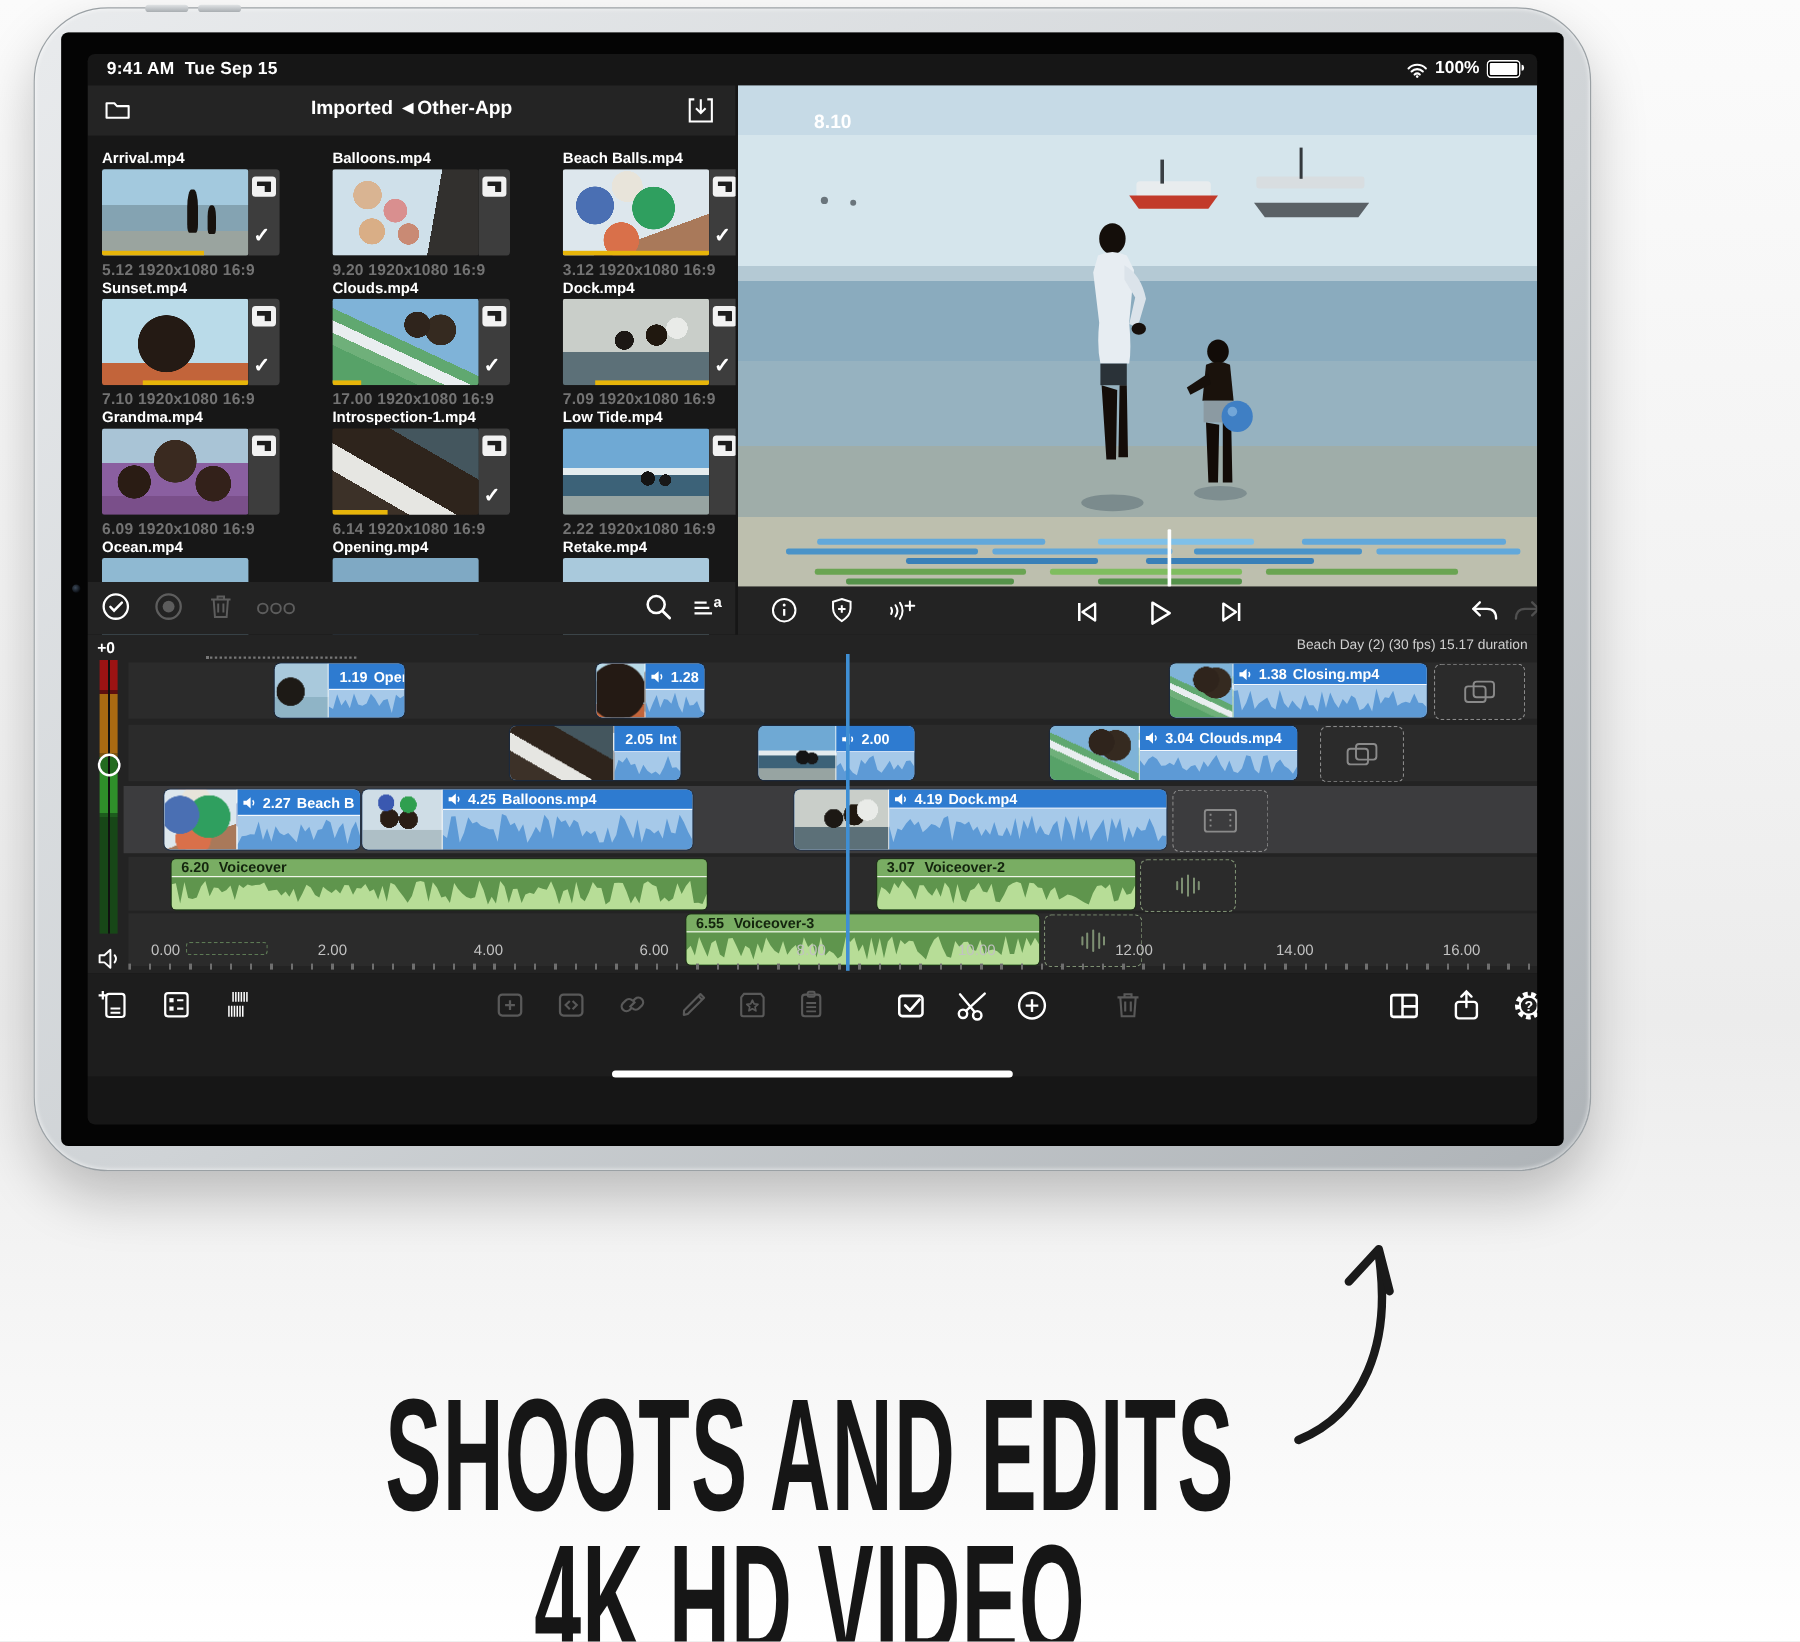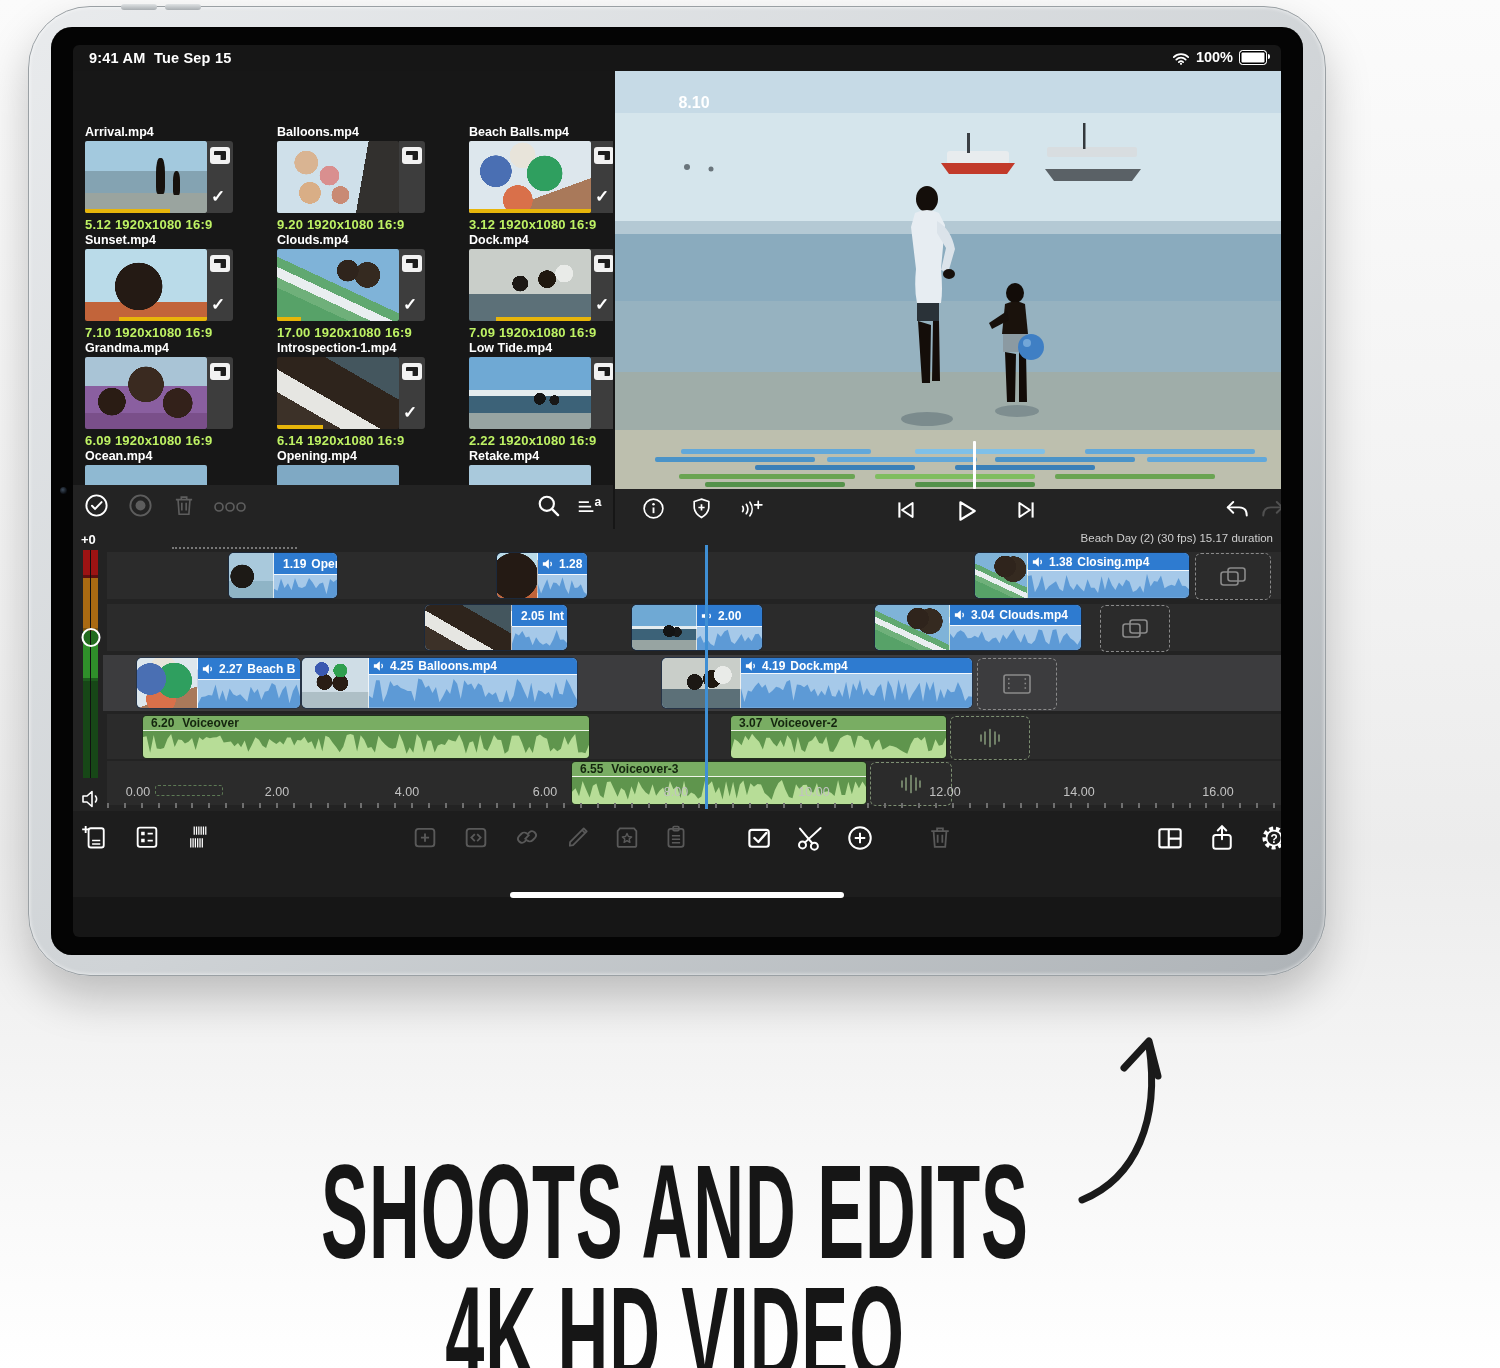--- a/index.html
+++ b/index.html
@@ -4,21 +4,21 @@
 <style>
   html,body{margin:0;padding:0;width:1500px;height:1368px;overflow:hidden;
     font-family:"Liberation Sans",sans-serif;
     background:linear-gradient(180deg,#fbfbfb 0%,#f1f1f1 45%,#ececec 62%,#ffffff 100%);}
   .stage{position:relative;width:1500px;height:1368px;}
   
   .ipad{position:absolute;left:28px;top:6px;width:1296px;height:968px;border-radius:62px;
     background:linear-gradient(145deg,#e9ebed 0%,#cfd3d6 55%,#aeb3b7 100%);
     border:1px solid #9aa0a4;box-shadow:0 22px 45px rgba(0,0,0,.22), inset 0 0 4px rgba(255,255,255,.8);}
   .side-btn{position:absolute;top:-3px;height:6px;border-radius:3px;background:linear-gradient(#dfe2e4,#a8adb1);}
-  .bezel{position:absolute;left:22px;top:20px;right:22px;bottom:20px;border-radius:21px;background:#040404;
+  .bezel{position:absolute;left:22px;top:20px;right:22px;bottom:20px;border-radius:6px;background:#040404;
     box-shadow:inset 0 0 2px #000;}
   .camera{position:absolute;left:9px;top:50%;width:7px;height:7px;margin-top:-4px;border-radius:50%;
     background:radial-gradient(circle at 40% 40%,#3c4a5a,#0a0d12 70%);}
   .scr{position:absolute;left:22px;top:18px;width:1208px;height:892px;background:#161616;overflow:hidden;
     border-radius:6px;font-family:"Liberation Sans",sans-serif;}
   
   .sbar{position:absolute;left:0;top:0;width:100%;height:26px;color:#fff;font-size:14.5px;font-weight:bold;}
   .sbar .lft{position:absolute;left:16px;top:5px;letter-spacing:.2px;}
   .sbar .rgt{position:absolute;right:14px;top:4px;display:flex;align-items:flex-end;gap:6px;}
   .batt{width:26px;height:13px;border:1.5px solid #fff;border-radius:3.5px;position:relative;background:#fff;box-shadow:inset 0 0 0 1.5px #000;}
@@ -29,21 +29,21 @@
   .lib-title{position:absolute;left:0;right:0;top:11px;text-align:center;color:#fff;font-size:16px;font-weight:bold;}
   .hicon{position:absolute;top:8px;}
   .grid-name{position:absolute;color:#fff;font-size:12.5px;font-weight:bold;white-space:nowrap;}
   .thumb{position:absolute;width:122px;height:72px;border-radius:2px;overflow:hidden;background:#6d94aa;}
   .ul{position:absolute;bottom:0;height:4px;background:#e7b50a;}
   .strip{position:absolute;width:26px;height:72px;background:#3d3d3d;border-radius:0 3px 3px 0;}
   .fbadge{position:absolute;left:3px;top:6px;width:20px;height:17px;background:#f2f2f2;border-radius:3px;}
   .fbadge:after{content:"";position:absolute;left:4px;top:4px;width:12px;height:9px;background:#1d1d1d;border-radius:1px;
     clip-path:polygon(0 0,100% 0,100% 100%,55% 100%,55% 45%,0 45%);}
   .ck{position:absolute;left:4px;bottom:6px;color:#fff;font-size:17px;font-weight:bold;}
-  .meta{position:absolute;color:#bef264;font-size:13px;font-weight:bold;letter-spacing:.2px;white-space:nowrap;}
+  .meta{position:absolute;color:#737373;font-size:13px;font-weight:bold;letter-spacing:.2px;white-space:nowrap;}
   .lib-tb{position:absolute;left:0;top:414px;width:100%;height:44px;background:#232323;z-index:5;}
   
   .th-arrival{background:linear-gradient(180deg,#a3c9de 0 42%,#84a3b2 42% 72%,#9aa49f 72% 100%);}
   .th-arrival:before,.th-arrival:after{content:"";position:absolute;background:#17120e;border-radius:40% 40% 20% 20%;}
   .th-arrival:before{left:58%;top:24%;width:9px;height:36px;}
   .th-arrival:after{left:72%;top:42%;width:7px;height:24px;}
   .th-balloons{background:
     radial-gradient(circle 12px at 24% 30%,#d9b492 98%,transparent),
     radial-gradient(circle 10px at 43% 48%,#d98f8f 98%,transparent),
     radial-gradient(circle 11px at 27% 72%,#d9ae86 98%,transparent),
@@ -158,20 +158,34 @@
             <svg class="ic" width="18" height="13" viewBox="0 0 24 18">
               <path d="M2 7 a14 14 0 0 1 20 0 M5.5 10.5 a9 9 0 0 1 13 0 M9 14 a4.5 4.5 0 0 1 6 0" stroke="#fff" stroke-width="2.4" fill="none" stroke-linecap="round"></path>
               <circle cx="12" cy="16.4" r="1.5" fill="#fff"></circle>
               </svg>
             <span>100%</span>
             <span class="batt"></span>
           </div>
         </div>
 
         <div class="lib">
+          <div class="lib-hd">
+            <span class="hicon" style="left:12px">
+              <svg class="ic" width="26" height="26" viewBox="0 0 24 24">
+                  <path d="M3.5 6.5 h6 l2 2.2 h9 v9 h-17 z" fill="none" stroke="#fff" stroke-width="1.6" stroke-linejoin="round"></path>
+                </svg>
+              </span>
+            <div class="lib-title">Imported ◄Other-App</div>
+            <span class="hicon" style="right:16px">
+              <svg class="ic" width="26" height="26" viewBox="0 0 24 24">
+                  <path d="M7 3.5 H3.5 v17 h17 v-17 H17" fill="none" stroke="#fff" stroke-width="1.6"></path>
+                  <path d="M12 3.5 v10 M8.3 10.3 L12 14 l3.7-3.7" fill="none" stroke="#fff" stroke-width="1.6"></path>
+                </svg>
+              </span>
+          </div>
 
           <div>
             <div class="grid-name" style="left:12px;top:54px">Arrival.mp4</div>
             <div class="thumb th-arrival" style="left:12px;top:70px">
                 <i class="ul" style="left:0;width:70%"></i>
               </div>
             <div class="strip" style="left:134px;top:70px">
                 <span class="fbadge"></span>
                 <span class="ck">✓</span>
               </div>

